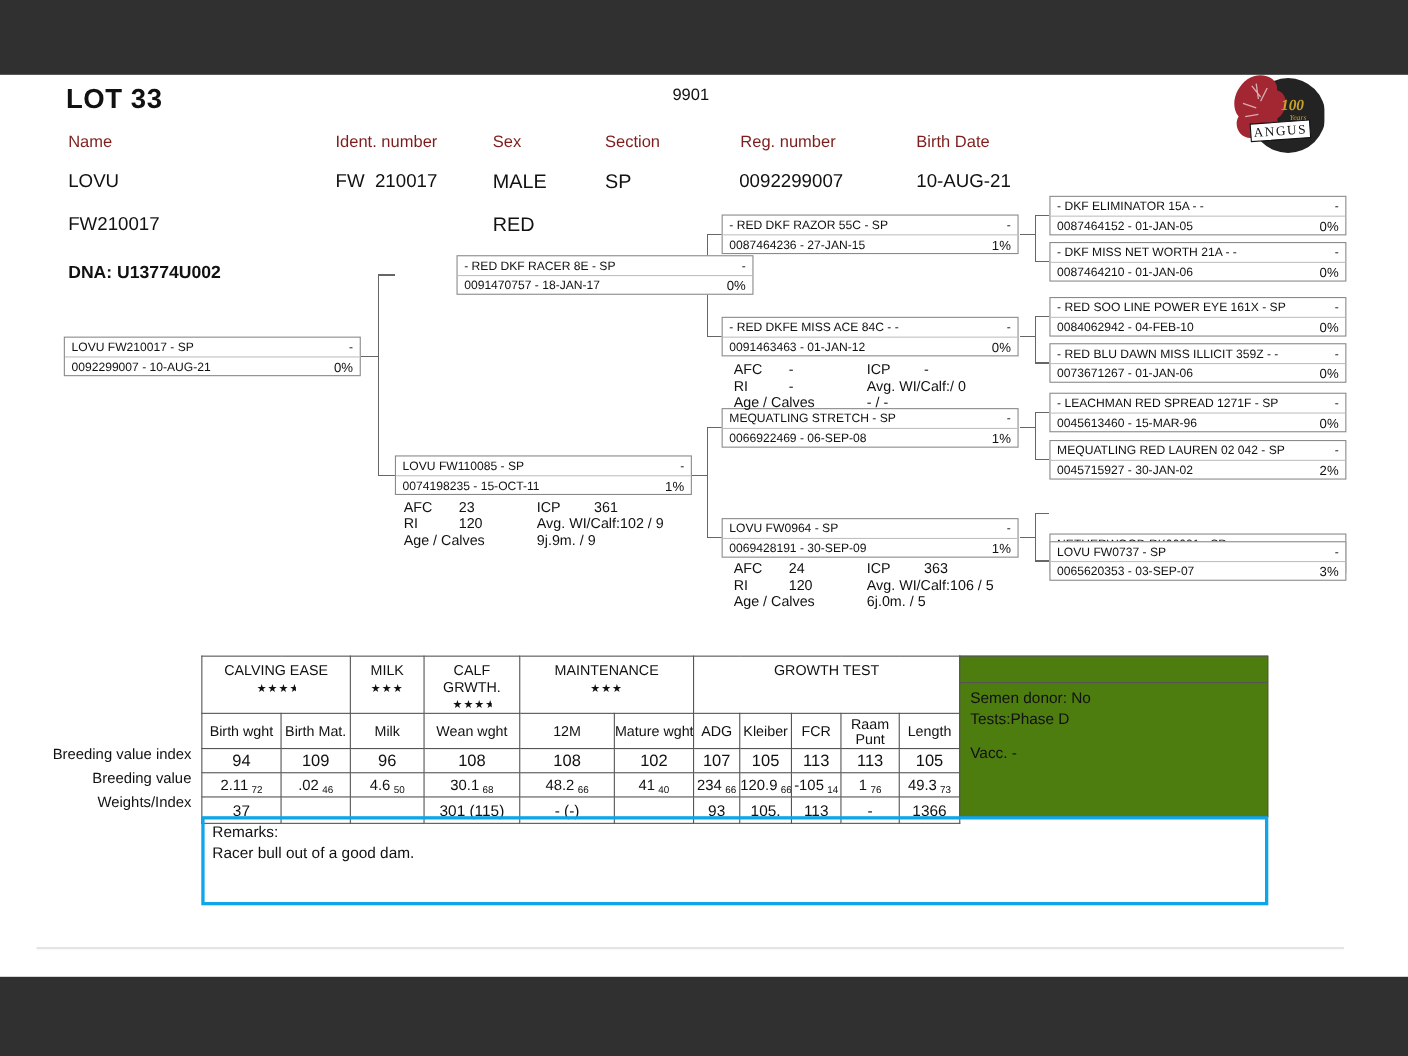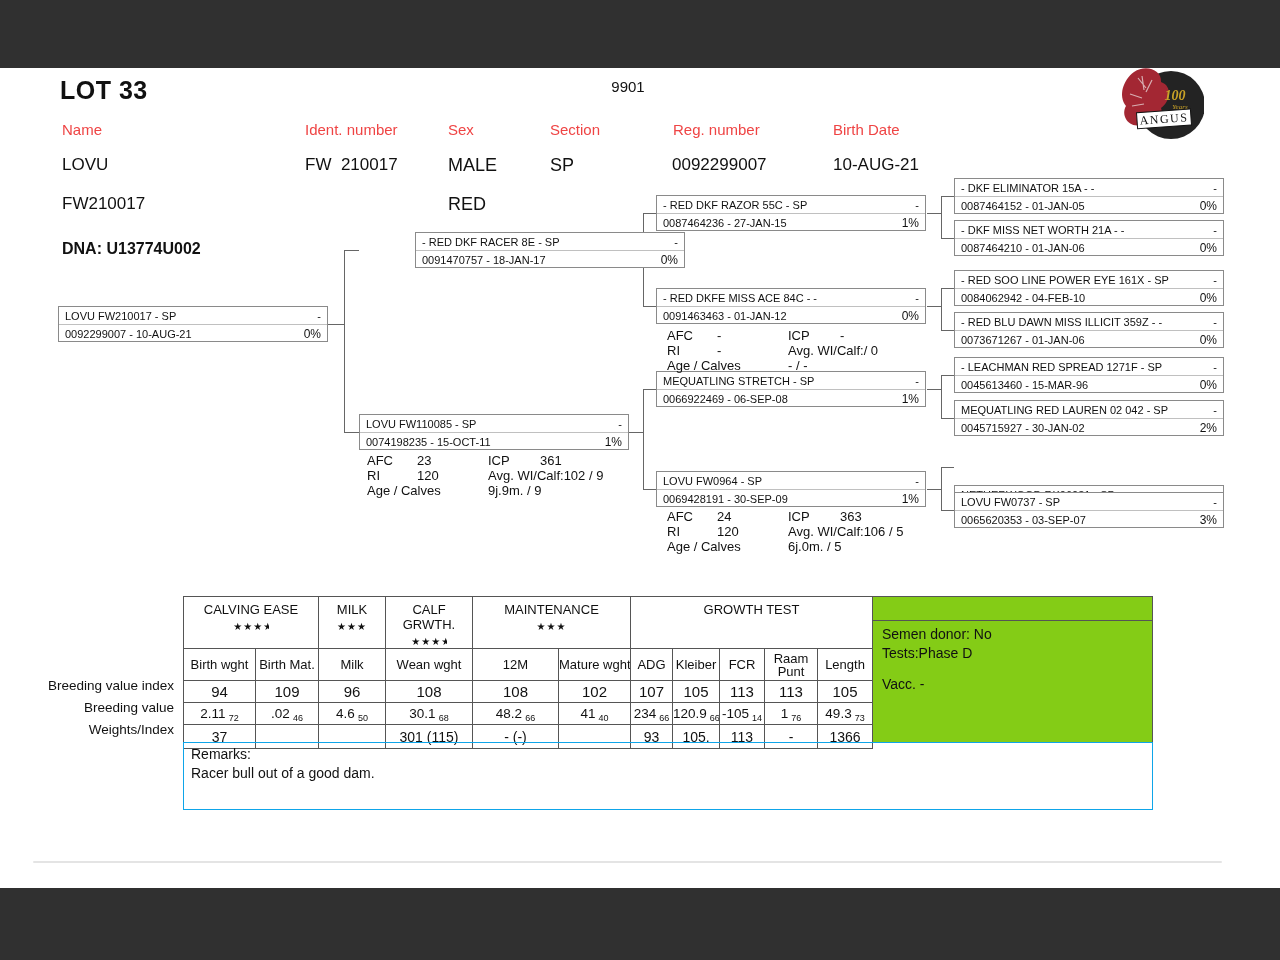--- a/index.html
+++ b/index.html
@@ -4,21 +4,21 @@
 <style>
   html,body{margin:0;padding:0;background:#fff;}
   #app{position:relative;width:1280px;height:960px;background:#fff;overflow:hidden;
        font-family:"Liberation Sans","DejaVu Sans",sans-serif;color:#111;}
   .bar{position:absolute;left:0;width:1280px;background:#303030;}
   .bar-top{top:0;height:68px;}
   .bar-bottom{top:888px;height:72px;}
   .abs{position:absolute;}
   .lot{font-size:25px;font-weight:600;letter-spacing:0.5px;}
   .addr{width:716px;text-align:center;font-size:15px;line-height:19px;}
-  .flabel{font-size:15px;color:#ef4444;}
+  .flabel{font-size:15px;color:#7f1d1d;}
   .fvalue{font-size:17px;white-space:pre;}
   .fvalue.big{font-size:18px;}
   
   .pbox{position:absolute;width:270px;height:36px;border:1px solid #8a8a8a;background:#fff;box-sizing:border-box;}
   .pr{height:17px;display:flex;justify-content:space-between;align-items:center;padding:0 6px;font-size:11px;white-space:nowrap;}
   .pr1{border-bottom:1px solid #c0c0c0;}
   .pr .pct{font-size:12px;}
   .tree-lines{position:absolute;left:0;top:0;pointer-events:none;}
   
   .pstats{position:absolute;width:290px;font-size:13px;line-height:15px;}
@@ -33,26 +33,26 @@
   table.bv th,table.bv td{border:1px solid #555;padding:0;text-align:center;font-weight:normal;overflow:hidden;}
   tr.grp th{height:46px;vertical-align:top;padding-top:5px;font-size:13px;}
   .gstars{margin-top:4px;font-size:10px;letter-spacing:1px;}
   .half{display:inline-block;max-width:0.55em;overflow:hidden;vertical-align:top;}
   tr.sub td{height:31px;font-size:13px;white-space:nowrap;vertical-align:middle;}
   tr.sub td.wrap{white-space:normal;line-height:13px;}
   tr.r1 td{height:21px;font-size:15px;}
   tr.r2 td{height:21px;font-size:13.5px;}
   tr.r3 td{height:23px;font-size:14px;}
   .acc{font-size:9px;margin-left:3px;position:relative;top:3px;}
-  .sidebox{position:absolute;left:689px;top:0;width:281px;height:147px;border:1px solid #555;box-sizing:border-box;background:#84cc16;}
+  .sidebox{position:absolute;left:689px;top:0;width:281px;height:147px;border:1px solid #555;box-sizing:border-box;background:#4d7c0f;}
   .side-top{height:23px;border-bottom:1px solid #555;}
   .side-body{padding:5px 9px;font-size:14px;}
   .side-body .ln{margin-bottom:3px;}
   .side-vacc{margin-top:15px;}
-  .remarks{position:absolute;left:0;top:146px;width:970px;height:68px;border:1px solid #0ea5e9;box-sizing:border-box;padding:2px 7px;font-size:14px;line-height:19px;}
+  .remarks{position:absolute;left:0;top:146px;width:970px;height:81px;border:3px solid #0ea5e9;box-sizing:border-box;padding:2px 7px;font-size:14px;line-height:19px;}
   .rowlabels{position:absolute;left:0;top:675px;width:174px;text-align:right;font-size:13.5px;}
   .rowlabels .rl1{line-height:22px;}
   .rowlabels .rl2{line-height:21px;}
   .rowlabels .rl3{line-height:24px;}
   .divider{position:absolute;left:33px;top:861px;width:1189px;height:2px;background:#e4e4e4;border-radius:1px;}
 </style>
 </head>
 <body>
 
 <div id="app">

